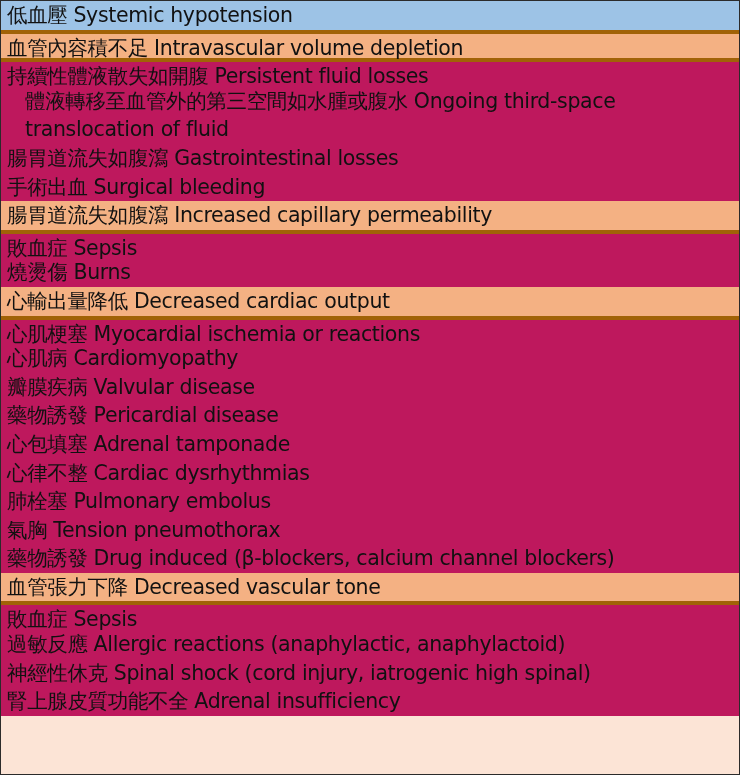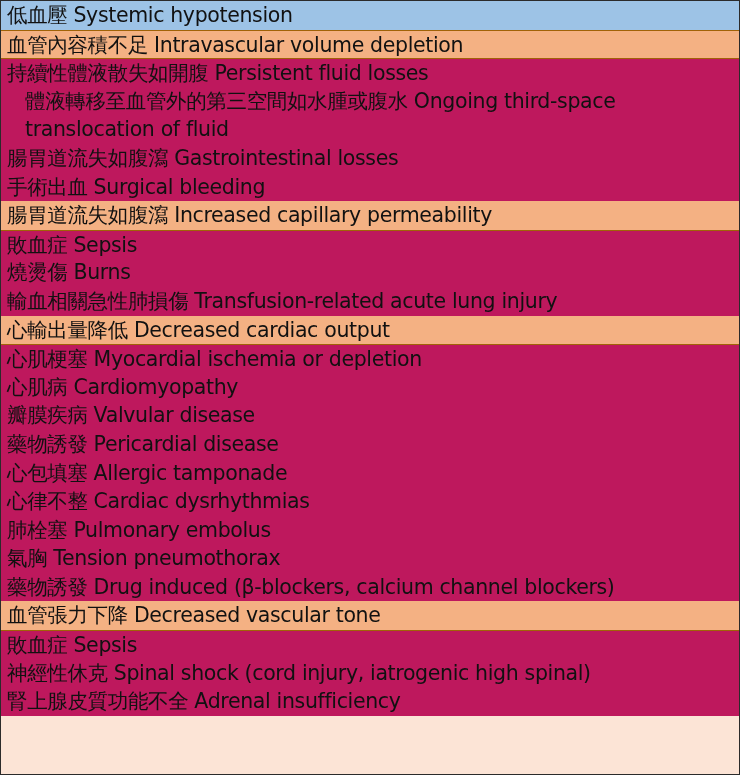--- a/index.html
+++ b/index.html
@@ -42,21 +42,21 @@
       background: #9dc3e6;
     }
     .row.section {
       background: #f4b183;
     }
     .row.item {
       background: #be185d;
     }
     .row.section + .row.item,
     .row.title + .row.section {
-      border-top: 1px solid #a16207;
+      border-top: 4px solid #a16207;
     }
     .zh { margin-right: 6px; }
   </style>
 </head>
 <body>
 
 <div class="table">
 
   <div class="row title">
     <span class="zh">低血壓</span><span>Systemic hypotension</span>
@@ -80,41 +80,38 @@
 
   <div class="row section">
     <span class="zh">腸胃道流失如腹瀉</span><span>Increased capillary permeability</span>
   </div>
   <div class="row item">
     <span class="zh">敗血症</span><span>Sepsis</span>
   </div>
   <div class="row item">
     <span class="zh">燒燙傷</span><span>Burns</span>
   </div>
-  <div class="row item">
-    <span class="zh">輸血相關急性肺損傷</span><span>Transfusion-related acute lung injury</span>
-  </div>
 
   <div class="row section">
     <span class="zh">心輸出量降低</span><span>Decreased cardiac output</span>
   </div>
   <div class="row item">
-    <span class="zh">心肌梗塞</span><span>Myocardial ischemia or depletion</span>
+    <span class="zh">心肌梗塞</span><span>Myocardial ischemia or reactions</span>
   </div>
   <div class="row item">
     <span class="zh">心肌病</span><span>Cardiomyopathy</span>
   </div>
   <div class="row item">
     <span class="zh">瓣膜疾病</span><span>Valvular disease</span>
   </div>
   <div class="row item">
     <span class="zh">藥物誘發</span><span>Pericardial disease</span>
   </div>
   <div class="row item">
-    <span class="zh">心包填塞</span><span>Allergic tamponade</span>
+    <span class="zh">心包填塞</span><span>Adrenal tamponade</span>
   </div>
   <div class="row item">
     <span class="zh">心律不整</span><span>Cardiac dysrhythmias</span>
   </div>
   <div class="row item">
     <span class="zh">肺栓塞</span><span>Pulmonary embolus</span>
   </div>
   <div class="row item">
     <span class="zh">氣胸</span><span>Tension pneumothorax</span>
   </div>
@@ -122,19 +119,22 @@
     <span class="zh">藥物誘發</span><span>Drug induced (β-blockers, calcium channel blockers)</span>
   </div>
 
   <div class="row section">
     <span class="zh">血管張力下降</span><span>Decreased vascular tone</span>
   </div>
   <div class="row item">
     <span class="zh">敗血症</span><span>Sepsis</span>
   </div>
   <div class="row item">
+    <span class="zh">過敏反應</span><span>Allergic reactions (anaphylactic, anaphylactoid)</span>
+  </div>
+  <div class="row item">
     <span class="zh">神經性休克</span><span>Spinal shock (cord injury, iatrogenic high spinal)</span>
   </div>
   <div class="row item">
     <span class="zh">腎上腺皮質功能不全</span><span>Adrenal insufficiency</span>
   </div>
 
 </div>
 
 </body></html>

